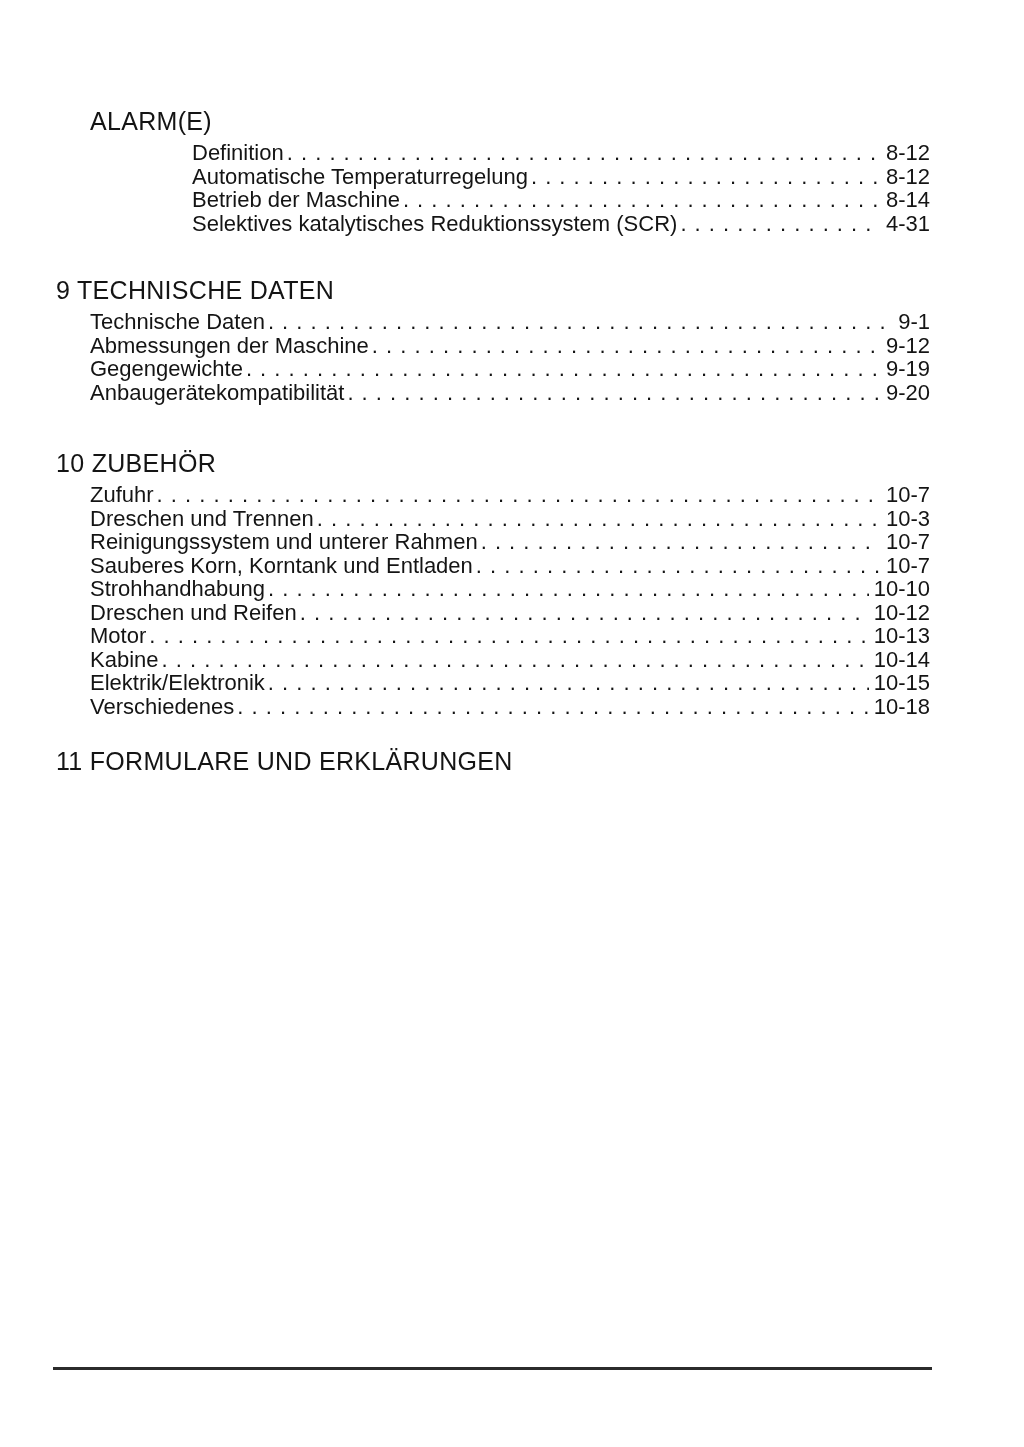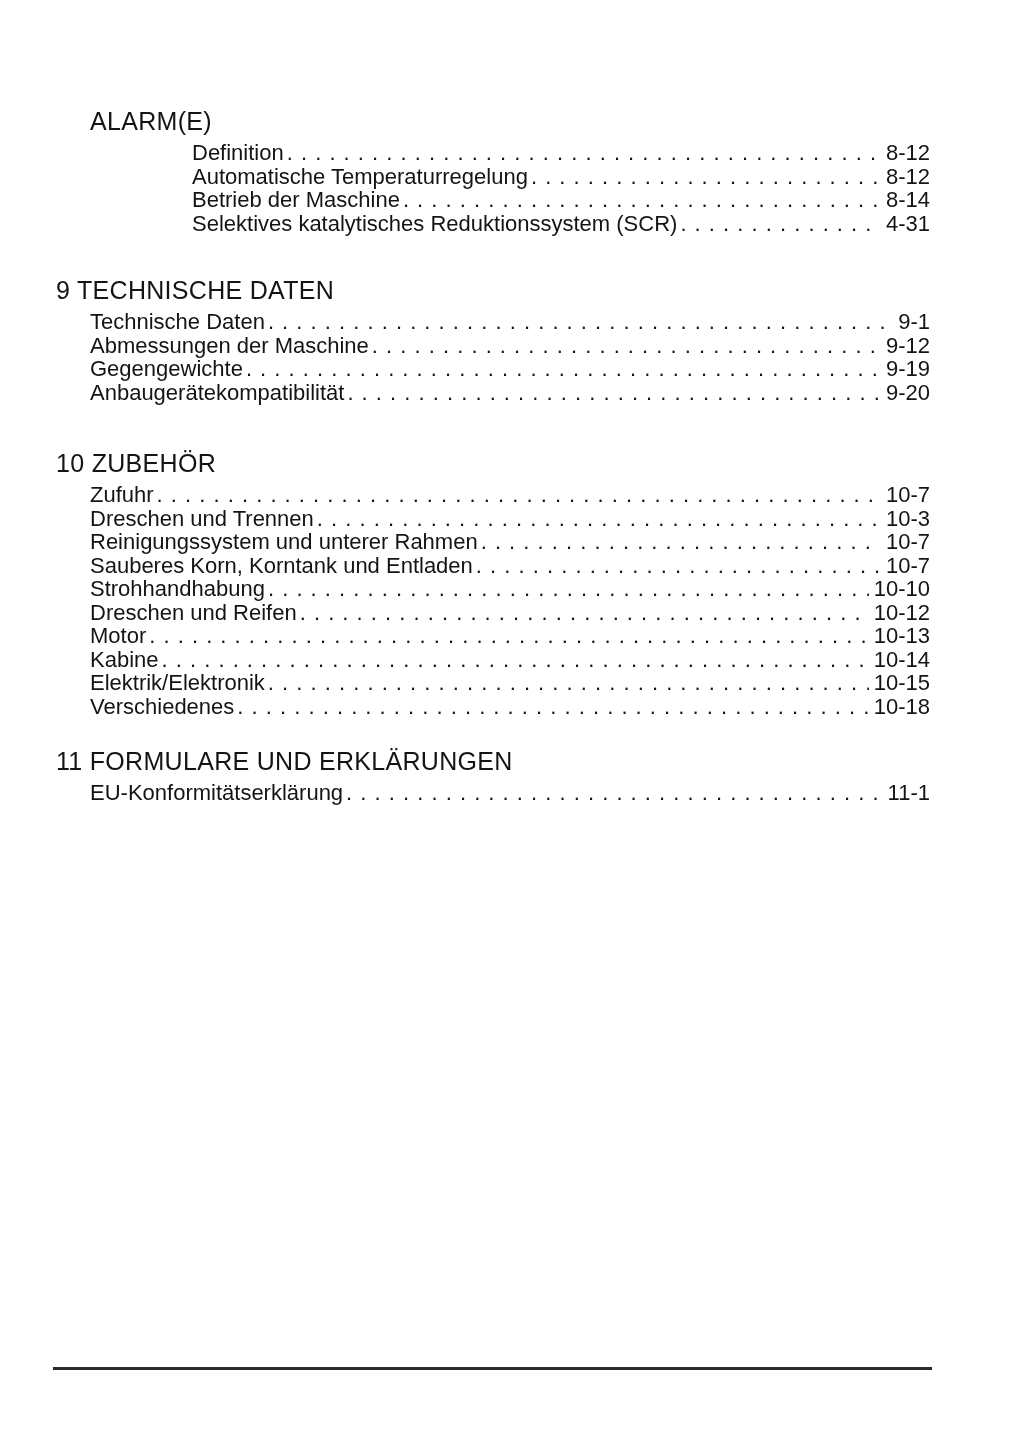--- a/index.html
+++ b/index.html
@@ -178,23 +178,18 @@
       </div>
       <div class="toc-row level1">
         <span class="toc-label">Verschiedenes</span>
         <span class="toc-dots"></span>
         <span class="toc-page">10-18</span>
       </div>
     </section>
 
     <section class="toc-section gap-11">
       <h2 class="section-heading">11 FORMULARE UND ERKLÄRUNGEN</h2>
-      <div class="toc-row level1">
-        <span class="toc-label">EU-Konformitätserklärung</span>
-        <span class="toc-dots"></span>
-        <span class="toc-page">11-1</span>
-      </div>
     </section>
 
   </div>
 
   <div class="bottom-rule"></div>
 </div>
 
 </body></html>

